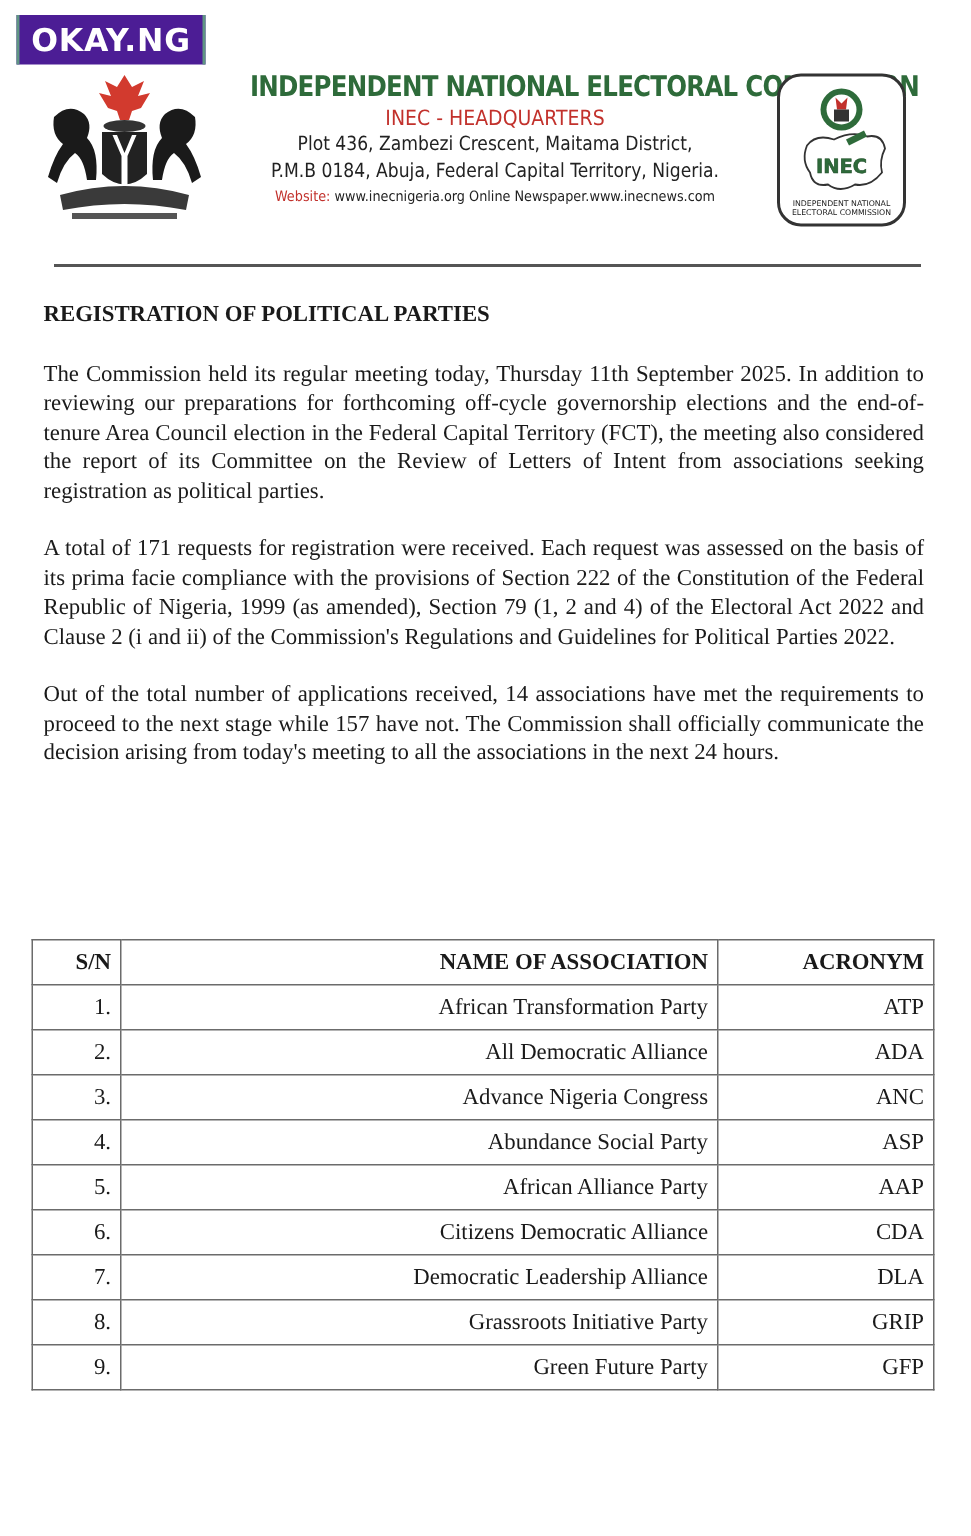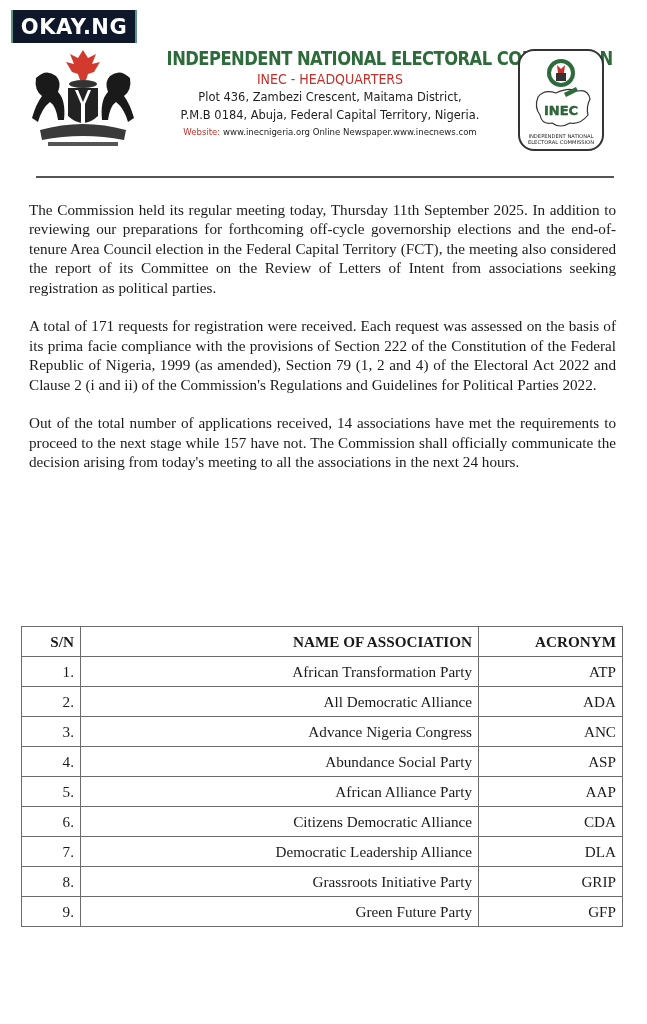--- a/index.html
+++ b/index.html
@@ -1,17 +1,17 @@
 <!DOCTYPE html>
 <html><head>
 <meta charset="utf-8">
 <style>
   html, body { margin:0; padding:0; }
   body { width:647px; height:1024px; background:#ffffff; position:relative; overflow:hidden; font-family:"Liberation Serif", serif; color:#1a1a1a; }
-  .watermark { position:absolute; left:11px; top:10px; width:126px; height:33px; background:#0f172a; border-left:2px solid #5f9583; border-right:2px solid #5f9583; box-sizing:border-box; color:#fff; font-family:"DejaVu Sans", sans-serif; font-weight:bold; font-size:21px; letter-spacing:0.5px; display:flex; align-items:center; justify-content:center; }
+  .watermark { position:absolute; left:11px; top:10px; width:126px; height:33px; background:#4c1d95; border-left:2px solid #5f9583; border-right:2px solid #5f9583; box-sizing:border-box; color:#fff; font-family:"DejaVu Sans", sans-serif; font-weight:bold; font-size:21px; letter-spacing:0.5px; display:flex; align-items:center; justify-content:center; }
   .letterhead { position:absolute; left:0; top:40px; width:647px; height:140px; }
   .coat { position:absolute; left:28px; top:6px; width:110px; height:112px; }
   .lh-text { position:absolute; left:140px; top:6px; width:380px; text-align:center; }
   .lh-title { font-family:"DejaVu Sans", sans-serif; font-weight:bold; color:#2e6b3a; font-size:19px; letter-spacing:-0.6px; transform:scaleX(0.86); transform-origin:center; white-space:nowrap; line-height:24px; }
   .lh-hq { font-family:"DejaVu Sans", sans-serif; color:#c2312c; font-size:14px; line-height:18px; transform:scaleX(0.9); white-space:nowrap; }
   .lh-addr { font-family:"DejaVu Sans", sans-serif; color:#222; font-size:13px; line-height:18px; transform:scaleX(0.88); white-space:nowrap; }
   .lh-web { font-family:"DejaVu Sans", sans-serif; font-size:9.5px; line-height:15px; white-space:nowrap; transform:scaleX(0.9); }
   .lh-web .lbl { color:#c2312c; }
   .lh-web .val { color:#222; }
   .lh-press { font-family:"DejaVu Sans", sans-serif; font-weight:bold; color:#c73a34; font-size:22px; letter-spacing:2px; line-height:26px; white-space:nowrap; }
@@ -73,20 +73,21 @@
     <div class="cap">
       <div>INDEPENDENT NATIONAL</div>
       <div>ELECTORAL COMMISSION</div>
     </div>
   </div>
 </div>
 
 <div class="rule"></div>
 
 <div class="doc">
+  <h1>REGISTRATION OF POLITICAL PARTIES</h1>
   <p>The Commission held its regular meeting today, Thursday 11th September 2025. In addition to reviewing our preparations for forthcoming off-cycle governorship elections and the end-of-tenure Area Council election in the Federal Capital Territory (FCT), the meeting also considered the report of its Committee on the Review of Letters of Intent from associations seeking registration as political parties.</p>
   <p>A total of 171 requests  for registration were received. Each request was assessed on the basis of its prima facie compliance with the provisions of Section 222 of the Constitution of the Federal Republic of Nigeria, 1999 (as amended), Section 79 (1, 2 and 4) of the Electoral Act 2022 and Clause 2 (i and ii) of the Commission's Regulations and Guidelines for Political Parties 2022.</p>
   <p>Out of the total number of applications received, 14 associations have met the requirements to proceed to the next stage while 157 have not. The Commission shall officially communicate the decision arising from today's meeting to all the associations in the next 24 hours.</p>
 </div>
 
 <table class="parties">
   <thead>
     <tr>
       <th class="c1">S/N</th>
       <th>NAME OF ASSOCIATION</th>

